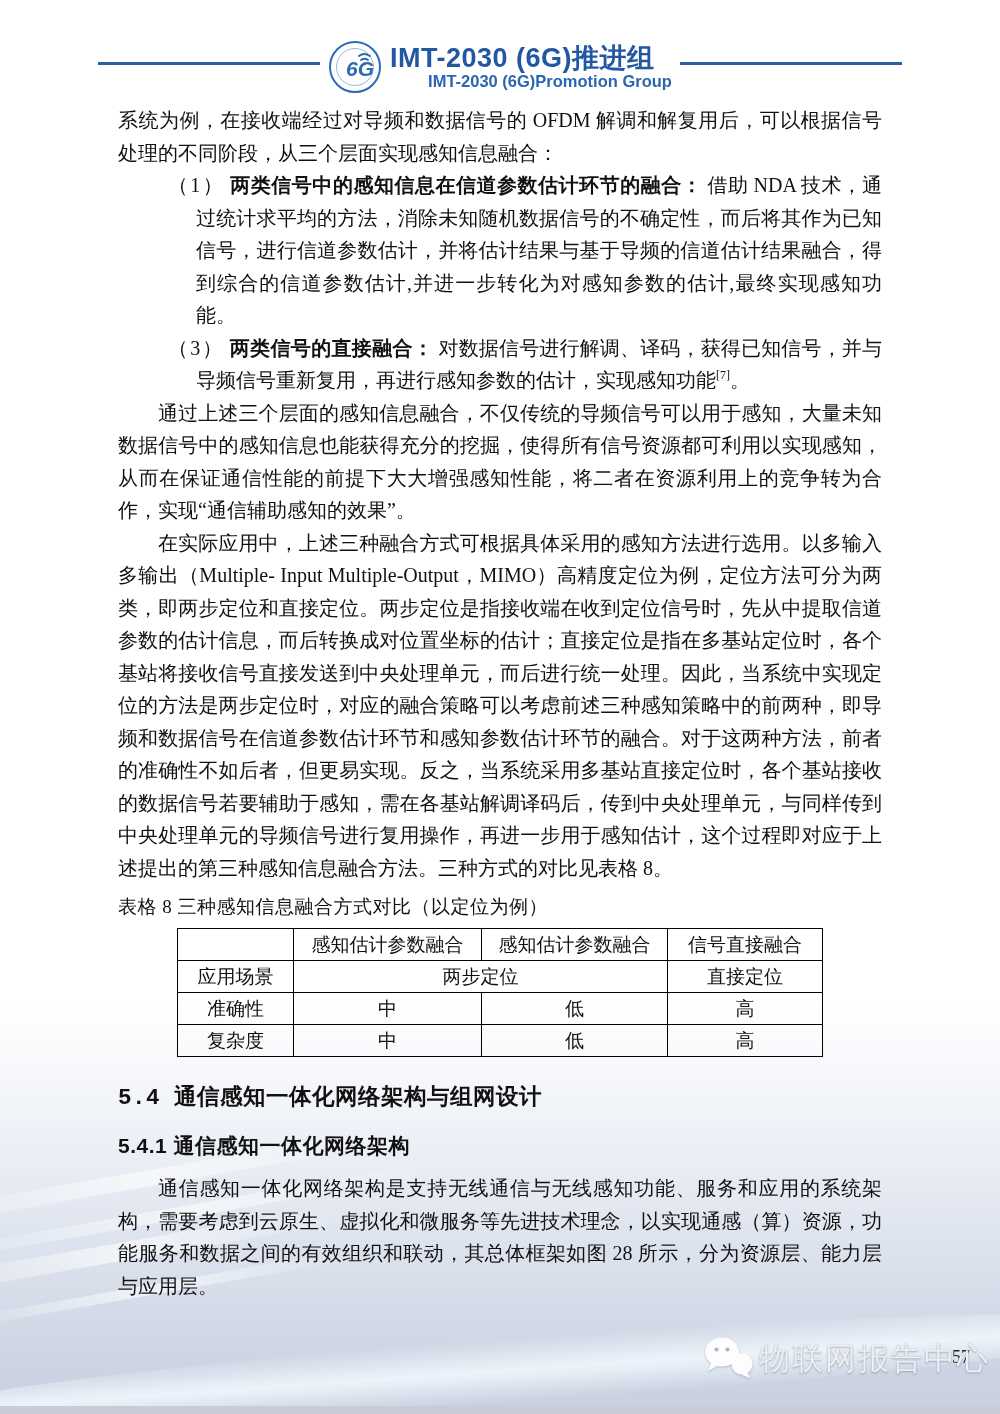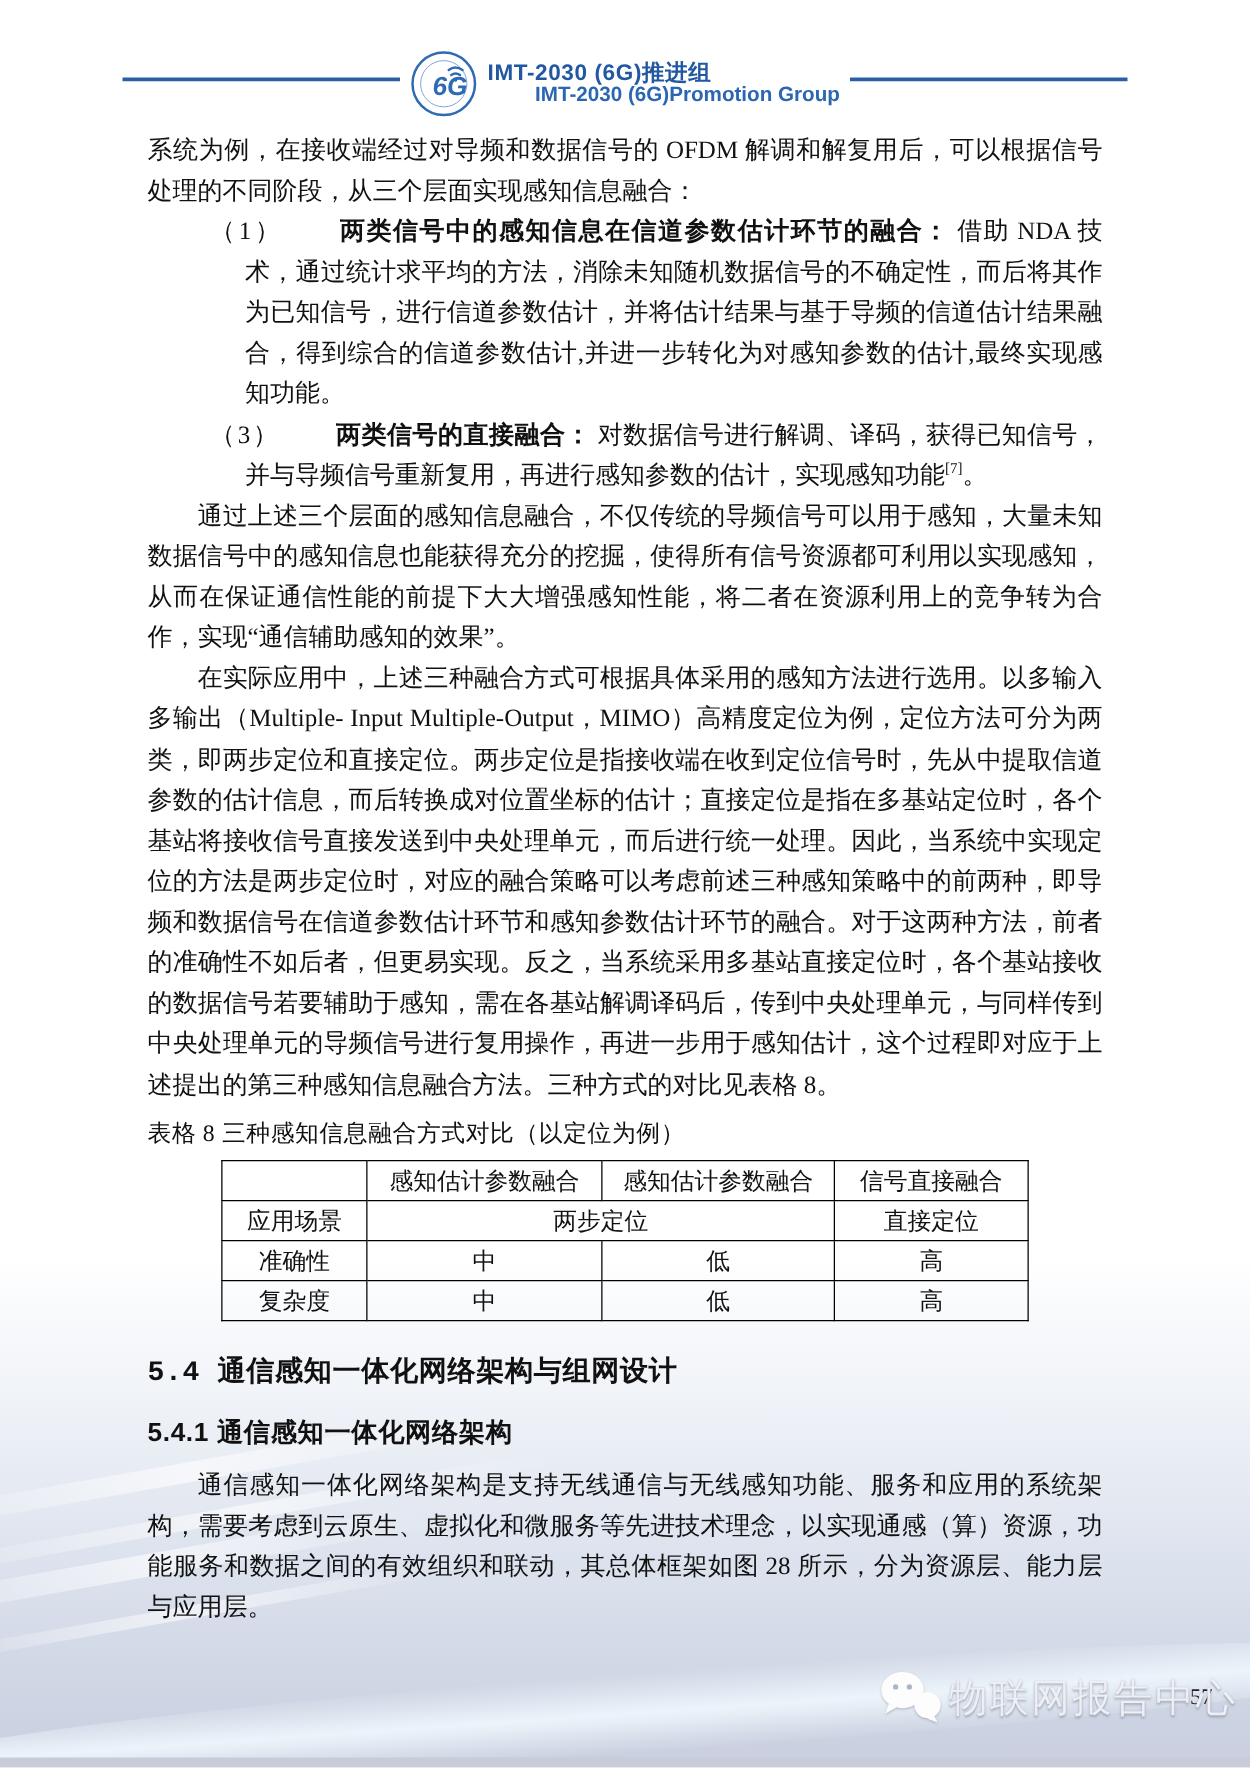--- a/index.html
+++ b/index.html
@@ -33,21 +33,21 @@
   .header{
     position:relative;z-index:3;
     padding-top:40px;display:flex;align-items:center;justify-content:center;
   }
   .rule{height:3px;background:#2a5fa8;flex:0 0 222px;margin-top:-8px;}
   .brand{display:flex;align-items:center;margin:0 8px;}
   .logo{width:54px;height:54px;margin-right:8px;flex:0 0 auto;}
   .titles{line-height:1.05;}
   .title-cn{
     font-family:"Liberation Sans","DejaVu Sans",sans-serif;font-weight:700;
-    font-size:18px;color:#2257a2;letter-spacing:.5px;
+    font-size:27px;color:#2257a2;letter-spacing:.5px;
   }
   .title-en{
     font-family:"Liberation Sans","DejaVu Sans",sans-serif;font-weight:700;
     font-size:16.5px;color:#2b66b0;padding-left:38px;
   }
 
   
   .content{position:relative;z-index:3;margin:10px 118px 0 118px;}
   .para{
     font-size:20px;line-height:32.5px;margin:0;
@@ -55,21 +55,21 @@
   }
   .para.indent{text-indent:2em;}
   .list-item{
     font-size:20px;line-height:32.5px;margin:0;
     padding-left:78px;text-indent:-28px;
     text-align:justify;text-justify:inter-ideograph;
   }
   .num{letter-spacing:2px;}
   .lead{
     font-family:"Liberation Sans","DejaVu Sans",sans-serif;
-    font-weight:700;letter-spacing:.2px;margin-left:39px;
+    font-weight:700;letter-spacing:.2px;
   }
   sup{font-size:12px;line-height:0;}
 
   
   .tbl-caption{
     font-size:19px;text-align:left;margin:10px 0 8px 0;letter-spacing:.5px;
   }
   table.cmp{
     border-collapse:collapse;margin:0 auto;table-layout:fixed;width:645px;
     background:transparent;

